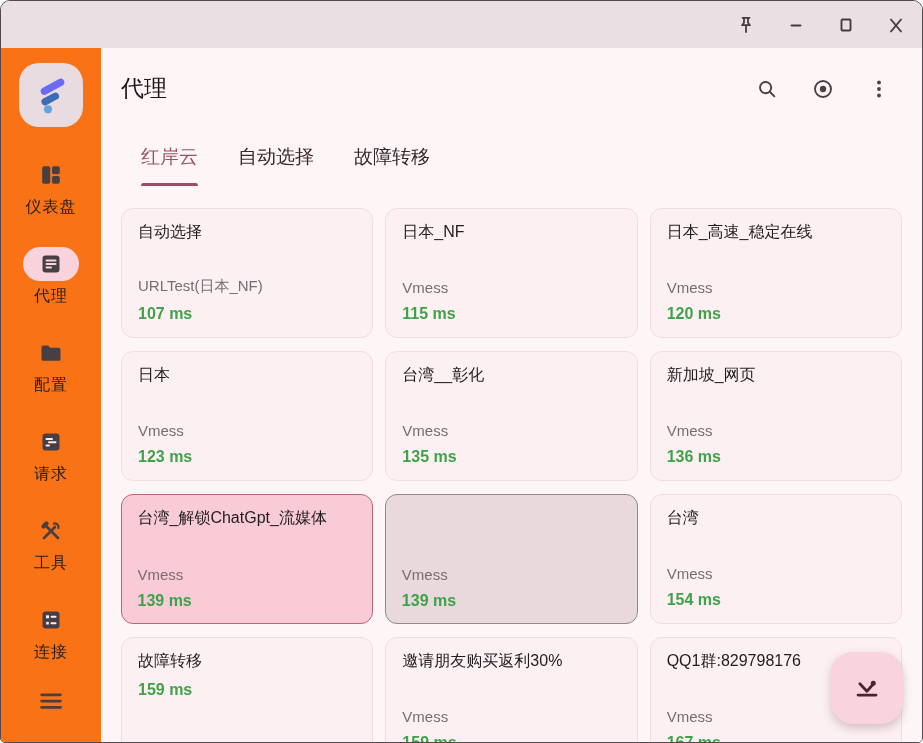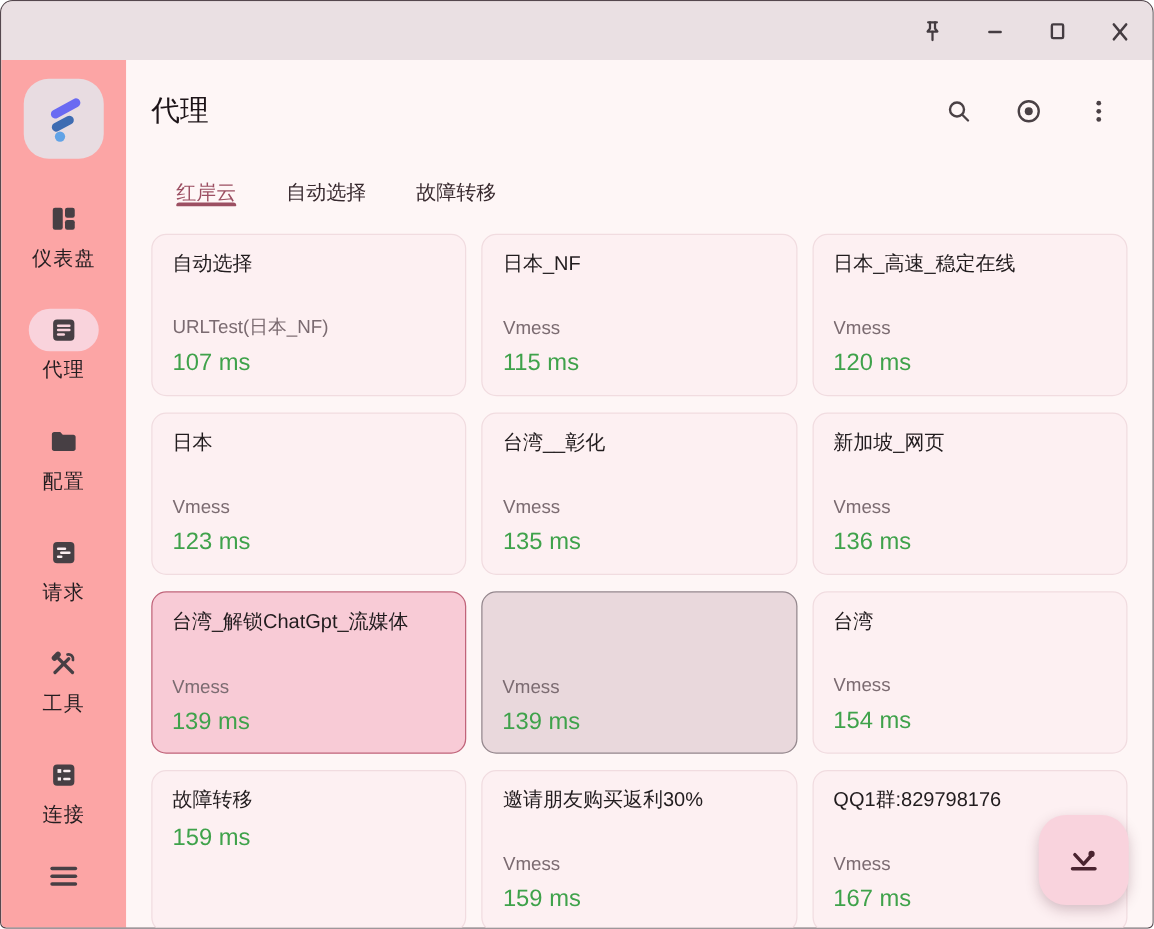--- a/index.html
+++ b/index.html
@@ -20,21 +20,21 @@
     padding-right:13px; gap:24px;
   }
   .tb-btn {
     width:26px; height:26px; border:none; background:none; padding:0;
     display:flex; align-items:center; justify-content:center; cursor:pointer;
   }
   .tb-btn svg { width:24px; height:24px; display:block; }
   
   .app-body { flex:1; display:flex; min-height:0; }
   .sidebar {
-    flex:0 0 100px; width:100px; background:#fca5a5;
+    flex:0 0 100px; width:100px; background:#f97316;
     display:flex; flex-direction:column; align-items:center;
   }
   .logo {
     margin-top:15px; width:64px; height:64px; border-radius:20px;
     background:#e8dce1; display:flex; align-items:center; justify-content:center;
   }
   .logo svg { width:48px; height:48px; display:block; }
   .nav { margin-top:31px; display:flex; flex-direction:column; gap:29px; align-items:center; }
   .nav-item { display:flex; flex-direction:column; align-items:center; cursor:pointer; }
   .icon-wrap { width:56px; height:34px; border-radius:17px; display:flex; align-items:center; justify-content:center; }
@@ -44,39 +44,39 @@
   .hamburger { margin-top:auto; margin-bottom:22px; border:none; background:none; cursor:pointer; padding:4px; }
   .hamburger svg { width:30px; height:30px; display:block; }
   
   .main { flex:1; position:relative; background:#fef6f6; display:flex; flex-direction:column; min-width:0; }
   .page-header { display:flex; align-items:center; padding:25px 30px 0 20px; }
   .page-title { font-size:23px; color:#1d1418; font-weight:400; }
   .header-actions { margin-left:auto; display:flex; gap:30px; align-items:center; }
   .action-btn { width:26px; height:26px; border:none; background:none; padding:0; display:flex; align-items:center; justify-content:center; cursor:pointer; }
   .action-btn svg { width:24px; height:24px; display:block; }
   .tabs { display:flex; gap:40px; margin:40px 0 0 40px; }
-  .tab { font-size:16px; color:#37292e; position:relative; cursor:pointer; white-space:nowrap; }
+  .tab { font-size:19px; color:#37292e; padding-bottom:16px; position:relative; cursor:pointer; white-space:nowrap; }
   .tab.active { color:#9c4f62; }
   .tab.active::after {
     content:""; position:absolute; left:0; right:0; bottom:0; height:3.5px;
     background:#9c4f62; border-radius:4px 4px 1px 1px;
   }
   .grid {
     margin:22px 20px 0;
     display:grid; grid-template-columns:repeat(3,1fr);
     gap:13px 12px; grid-auto-rows:130px;
   }
   .card {
     background:#fdf0f2; border:1px solid #f1dce0; border-radius:12px;
     padding:13px 16px 14px; display:flex; flex-direction:column;
     cursor:pointer; overflow:hidden;
   }
   .card-name { font-size:16px; color:#211c1e; white-space:nowrap; overflow:hidden; }
   .card-type { margin-top:auto; font-size:15px; color:#7b6b71; white-space:nowrap; overflow:hidden; }
-  .card-latency { margin-top:9px; font-size:19px; font-weight:normal; color:#3fa24b; }
+  .card-latency { margin-top:9px; font-size:16px; font-weight:bold; color:#3fa24b; }
   .card.selected { background:#f8cbd6; border:1.5px solid #c0647a; padding:12.5px 15.5px 13.5px; }
   .card.hovered  { background:#e9d8dc; border:1.5px solid #94878d; padding:12.5px 15.5px 13.5px; }
   .fab {
     position:absolute; right:19px; bottom:18px; width:72px; height:72px;
     border:none; border-radius:22px; background:#f9d3dd;
     box-shadow:0 4px 10px rgba(90,40,60,.25);
     display:flex; align-items:center; justify-content:center; cursor:pointer;
   }
   .fab svg { width:30px; height:30px; display:block; }
 </style>

